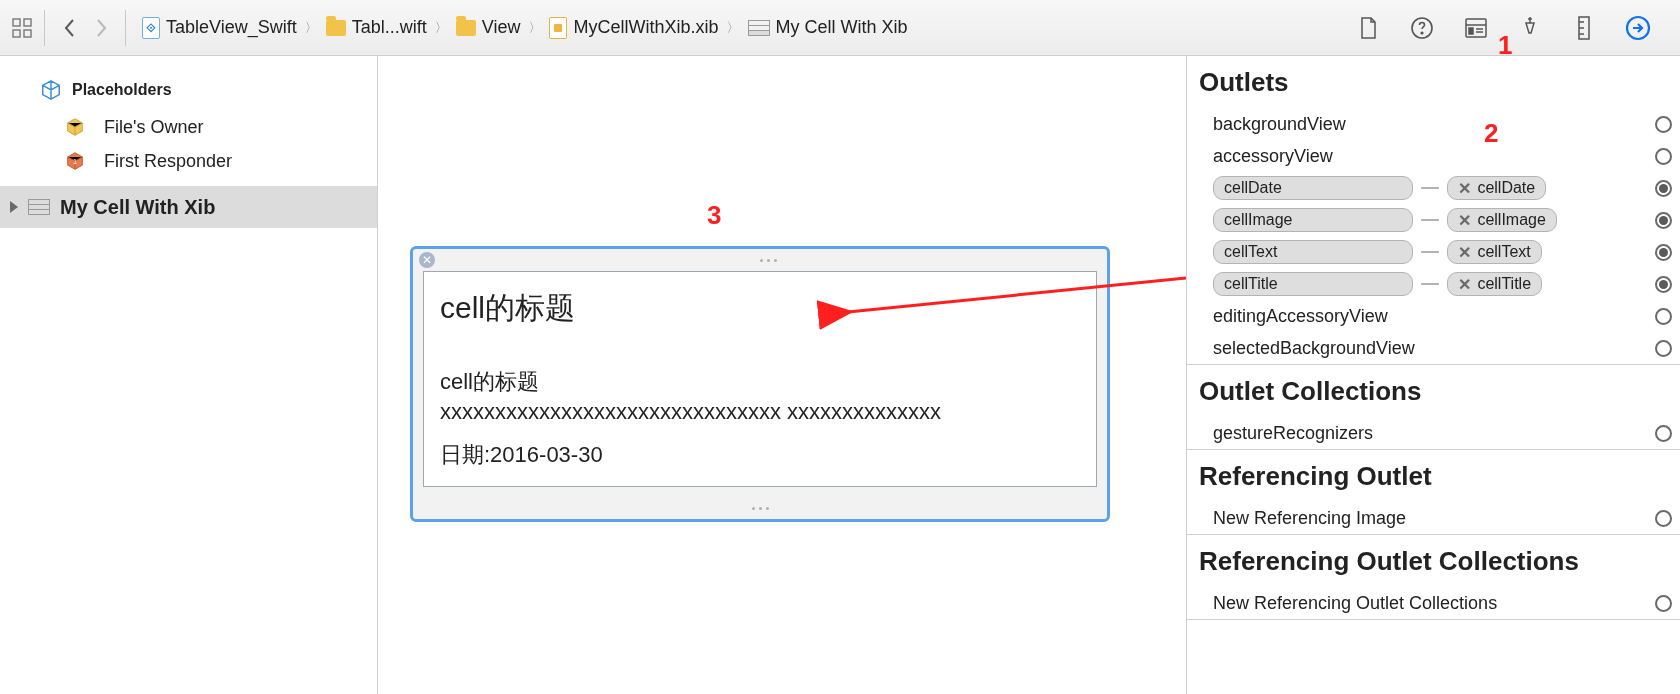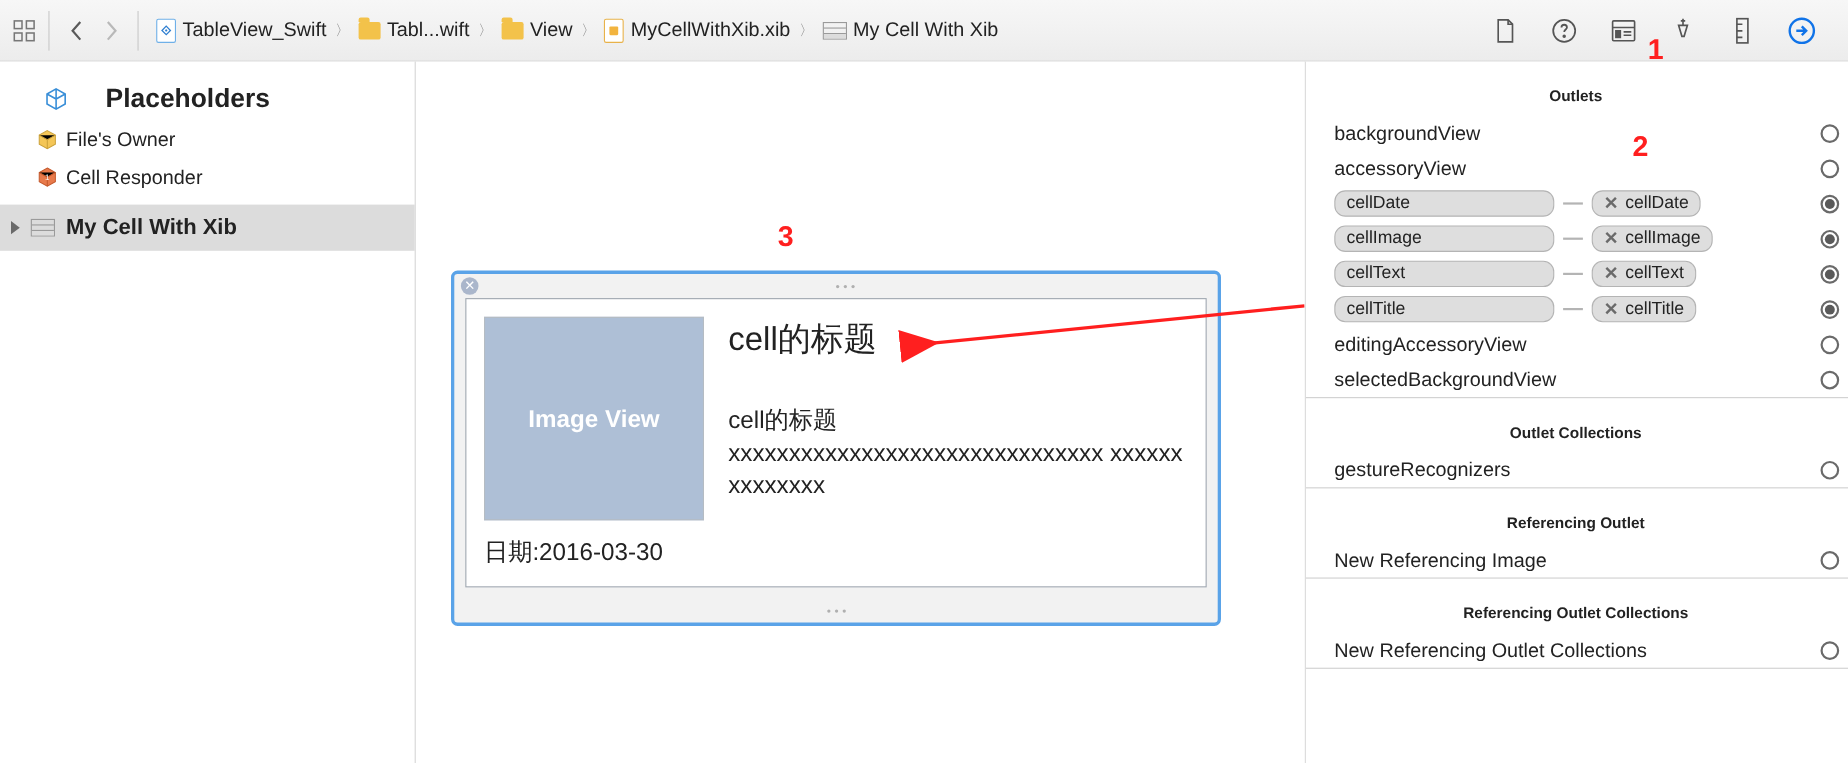--- a/index.html
+++ b/index.html
@@ -20,42 +20,42 @@
   .folder::before { content:""; position:absolute; top:-4px; left:0; width:10px; height:4px; background:#f3c24a; border-radius:2px 2px 0 0; }
   .swiftfile { width:18px; height:22px; background:#fff; border:1px solid #6fb0e8; border-radius:2px; display:flex; align-items:center; justify-content:center; color:#2f7fd1; font-weight:bold; font-size:12px; }
   .xibfile { width:18px; height:22px; background:#fff; border:1px solid #e8b24a; border-radius:2px; display:flex; align-items:center; justify-content:center; }
   .xibfile::after { content:""; width:8px; height:8px; background:#f2b43e; border-radius:1px; }
   .tablecellicon { width:22px; height:16px; display:flex; flex-direction:column; border:1px solid #9a9a9a; }
   .tablecellicon div { flex:1; border-bottom:1px solid #9a9a9a; }
   .tablecellicon div:last-child { border-bottom:none; background:#dcdcdc; }
   .main { flex:1; display:flex; min-height:0; }
   .sidebar { width:378px; border-right:1px solid #cfcfcf; background:#fff; }
   .sb-sec { display:flex; align-items:center; gap:10px; height:40px; padding-left:40px; }
-  .sb-sec .t { font-size:24px; font-weight:700;margin-left:24px; }
-  .sb-item { display:flex; align-items:center; gap:6px; height:34px; padding-left:32px; font-size:18px; }
+  .sb-sec .t { font-size:16px; font-weight:700; }
+  .sb-item { display:flex; align-items:center; gap:18px; height:34px; padding-left:64px; font-size:18px; }
   .sb-sel { display:flex; align-items:center; gap:10px; height:42px; padding-left:10px; font-size:20px; font-weight:700; background:#dcdcdc; }
   .cubeicon { width:22px; height:22px; }
   .tri { width:0; height:0; border-top:6px solid transparent; border-bottom:6px solid transparent; border-left:8px solid #6a6a6a; }
   .canvas { flex:1; background:#fff; position:relative; }
   .xib-wrap { position:absolute; left:32px; top:190px; width:700px; }
   .cell-outer { border:3px solid #5aa3e8; border-radius:6px; background:#f2f2f2; padding:0; }
   .gripbar { height:22px; display:flex; align-items:center; padding:0 6px; }
   .gripbar .close { width:16px; height:16px; border-radius:50%; background:#aab6cb; display:flex; align-items:center; justify-content:center; color:#fff; font-size:12px; }
   .grip-dots { flex:1; display:flex; justify-content:center; gap:4px; }
   .grip-dots span { width:3px; height:3px; background:#b0b0b0; border-radius:50%; }
   .cell-inner { margin:0 10px 10px 10px; background:#fff; border:1px solid #9ea6af; padding:16px; }
   .cell-body { display:flex; gap:22px; }
   .imgview { width:200px; height:185px; border:1px solid #b5bcc3; background:#aebfd6; display:flex; align-items:center; justify-content:center; color:#fff; font-size:22px; font-weight:600; }
   .textcol { flex:1; }
   .cell-title { font-size:30px; margin-bottom:38px; }
   .cell-text { font-size:22px; line-height:1.35; word-break:break-all; }
   .cell-date { font-size:22px; margin-top:14px; }
   .inspector { width:494px; border-left:1px solid #cfcfcf; background:#fff; overflow:auto; }
   .insp-sec { border-bottom:1px solid #cfcfcf; }
-  .insp-head { font-weight:700; font-size:14px; padding:23px 14px 10px 12px;text-align:center; }
+  .insp-head { font-weight:700; font-size:26px; padding:11px 14px 10px 12px; }
   .insp-row { display:flex; align-items:center; height:32px; padding:0 8px 0 26px; gap:8px; }
   .insp-label { font-size:18px; flex:0 0 auto; }
   .spacer { flex:1; }
   .circle { width:17px; height:17px; border:2px solid #6a6a6a; border-radius:50%; background:#fff; flex-shrink:0; }
   .circle.filled::after { content:""; display:block; width:9px; height:9px; background:#5a5a5a; border-radius:50%; margin:2px auto; }
   .pill { background:#dedede; border:1px solid #b4b4b4; border-radius:10px; height:24px; display:flex; align-items:center; padding:0 10px; font-size:16px; gap:6px; }
   .pill .x { color:#6a6a6a; font-weight:700; }
   .conn-left { flex:0 0 200px; }
   .conn-line { width:18px; height:2px; background:#b4b4b4; }
   .anno { position:absolute; color:#ff1f1f; font-size:26px; font-weight:600; }
@@ -182,21 +182,21 @@
             <path stroke="#caa13a" d="M4 7.5l8 4.5 8-4.5M12 12v9"></path>
           </svg>
         <span>File's Owner</span>
       </div>
       <div class="sb-item">
         <svg width="22" height="22" viewBox="0 0 24 24">
             <path fill="#e87a4b" stroke="#c4592c" stroke-width="1" d="M12 3l8 4.5v9L12 21l-8-4.5v-9z"></path>
             <path stroke="#c4592c" d="M4 7.5l8 4.5 8-4.5M12 12v9"></path>
             <text x="12" y="15" font-size="8" fill="#fff" text-anchor="middle">1</text>
           </svg>
-        <span>Cell Responder</span>
+        <span>First Responder</span>
       </div>
       <div style="height:8px"></div>
       <div class="sb-sel">
         <span class="tri"></span>
         <div class="tablecellicon">
             <div></div>
             <div></div>
             <div></div>
           </div>
         <span>My Cell With Xib</span>
@@ -209,23 +209,20 @@
           <div class="gripbar">
             <div class="close">✕</div>
             <div class="grip-dots">
                 <span></span>
                 <span></span>
                 <span></span>
               </div>
           </div>
           <div class="cell-inner">
             <div class="cell-body">
-              <div class="imgview">
-                <span>Image View</span>
-              </div>
               <div class="textcol">
                 <div class="cell-title">cell的标题</div>
                 <div class="cell-text">
                   <span>cell的标题</span><br>
                   <span>xxxxxxxxxxxxxxxxxxxxxxxxxxxxxxx xxxxxxxxxxxxxx</span>
                 </div>
               </div>
             </div>
             <div class="cell-date">日期:2016-03-30</div>
           </div>

